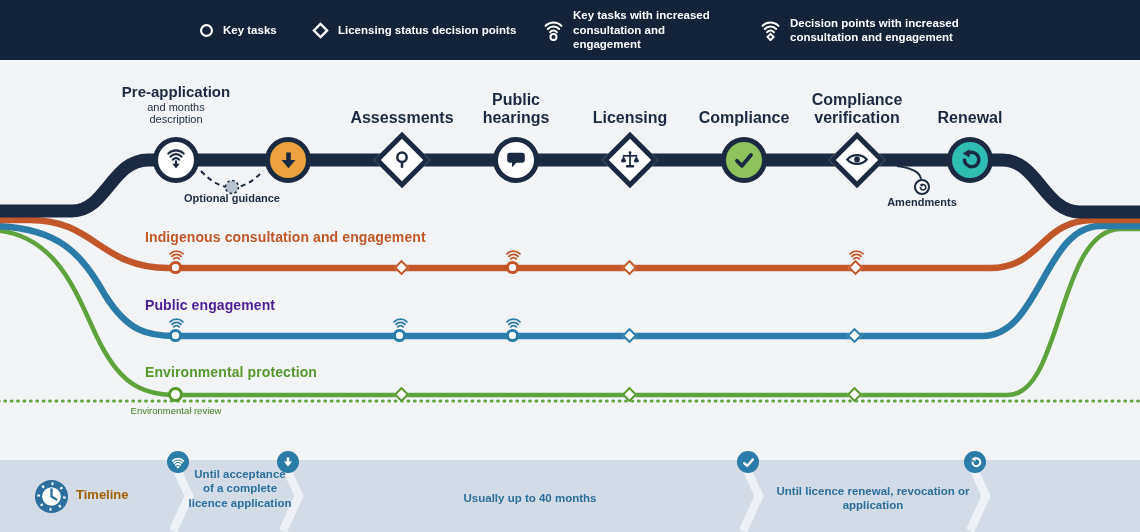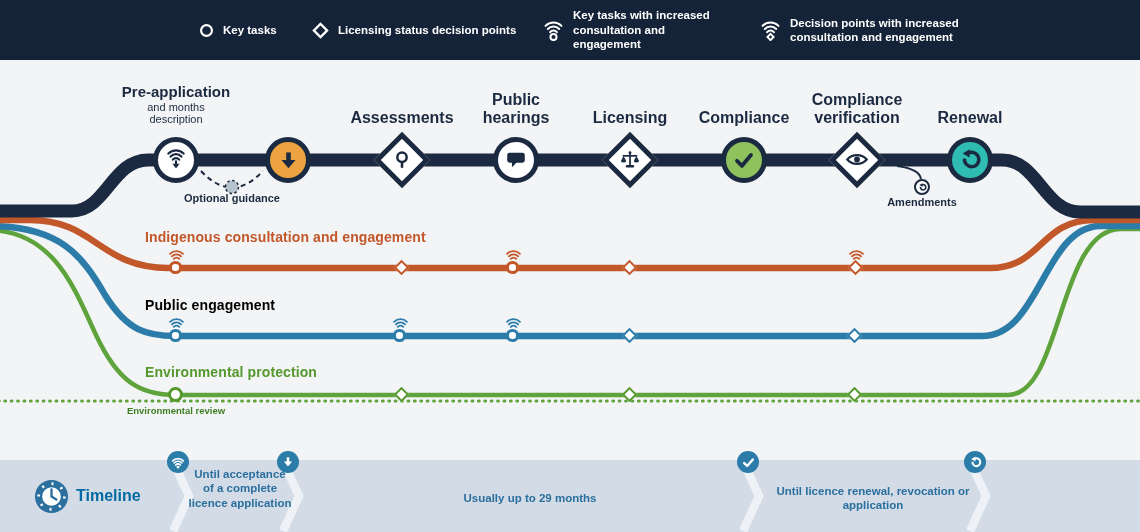--- a/index.html
+++ b/index.html
@@ -27,25 +27,25 @@
   .fill-green{background:#8fc25c;}
   .fill-teal{background:#2fbcb2;}
   .annot{position:absolute;text-align:center;color:#1b2a40;font-size:11px;font-weight:600;}
   .amend-badge{position:absolute;width:12px;height:12px;background:#fff;border:2px solid #1b2a40;
                border-radius:50%;display:flex;align-items:center;justify-content:center;}
   .row-label{position:absolute;font-weight:700;font-size:14px;letter-spacing:.1px;}
   .rn{position:absolute;display:block;}
   .rn-c{width:6.6px;height:6.6px;border:3.4px solid;border-radius:50%;background:#fff;}
   .rn-cl{width:9px;height:9px;border:3.6px solid;border-radius:50%;background:#fff;}
   .rn-d{width:7px;height:7px;border:2.6px solid;background:#fff;transform:rotate(45deg);}
-  .note{position:absolute;text-align:center;color:#3e7e22;font-size:9.5px;font-weight:700;line-height:1.25;}
+  .note{position:absolute;text-align:center;color:#3e7e22;font-size:9.5px;font-weight:400;line-height:1.25;}
   .chev{position:absolute;}
   .mini{position:absolute;width:22px;height:22px;border-radius:50%;background:#2b7ca8;
         display:flex;align-items:center;justify-content:center;}
-  .band-title{position:absolute;color:#0369a1;font-weight:700;font-size:16px;}
+  .band-title{position:absolute;color:#a16207;font-weight:700;font-size:13px;}
   .seg{position:absolute;color:#2a6f9e;font-size:11.5px;font-weight:600;text-align:center;line-height:1.25;}
 </style>
 </head>
 <body>
 
 <div class="page">
   <div class="hdr"></div>
   <div class="band"></div>
 
   <svg class="lines" width="1140" height="532" viewBox="0 0 1140 532">
@@ -201,21 +201,21 @@
       <span class="rn rn-d" style="left:395.9px;top:261.9px;border-color:#c2572a"></span>
       <span class="rn" style="left:504.5px;top:247px"><svg width="17" height="12" viewBox="0 0 20 14">
           <path d="M6.8,11.6 A4.1,4.1 0 0 1 13.2,11.6 M4.6,8.6 A7.3,7.3 0 0 1 15.4,8.6 M2.4,5.6 A10.6,10.6 0 0 1 17.6,5.6" fill="none" stroke="#c2572a" stroke-width="2.1" stroke-linecap="round"></path>
         </svg></span>
       <span class="rn rn-c" style="left:506.3px;top:261.3px;border-color:#c2572a"></span>
       <span class="rn rn-d" style="left:623.9px;top:261.9px;border-color:#c2572a"></span>
       <span class="rn" style="left:847.5px;top:247px"><svg width="17" height="12" viewBox="0 0 20 14">
           <path d="M6.8,11.6 A4.1,4.1 0 0 1 13.2,11.6 M4.6,8.6 A7.3,7.3 0 0 1 15.4,8.6 M2.4,5.6 A10.6,10.6 0 0 1 17.6,5.6" fill="none" stroke="#c2572a" stroke-width="2.1" stroke-linecap="round"></path>
         </svg></span>
       <span class="rn rn-d" style="left:849.9px;top:261.9px;border-color:#c2572a"></span>
-      <div class="row-label" style="left:145px;top:297px;color:#000000">Public engagement</div>
+      <div class="row-label" style="left:145px;top:297px;color:#4c1d95">Public engagement</div>
       <span class="rn" style="left:167.5px;top:315px"><svg width="17" height="12" viewBox="0 0 20 14">
           <path d="M6.8,11.6 A4.1,4.1 0 0 1 13.2,11.6 M4.6,8.6 A7.3,7.3 0 0 1 15.4,8.6 M2.4,5.6 A10.6,10.6 0 0 1 17.6,5.6" fill="none" stroke="#2b7ca9" stroke-width="2.1" stroke-linecap="round"></path>
         </svg></span>
       <span class="rn rn-c" style="left:169.3px;top:329.3px;border-color:#2b7ca9"></span>
       <span class="rn" style="left:391.5px;top:315px"><svg width="17" height="12" viewBox="0 0 20 14">
           <path d="M6.8,11.6 A4.1,4.1 0 0 1 13.2,11.6 M4.6,8.6 A7.3,7.3 0 0 1 15.4,8.6 M2.4,5.6 A10.6,10.6 0 0 1 17.6,5.6" fill="none" stroke="#2b7ca9" stroke-width="2.1" stroke-linecap="round"></path>
         </svg></span>
       <span class="rn rn-c" style="left:393.3px;top:329.3px;border-color:#2b7ca9"></span>
       <span class="rn" style="left:504.5px;top:315px"><svg width="17" height="12" viewBox="0 0 20 14">
           <path d="M6.8,11.6 A4.1,4.1 0 0 1 13.2,11.6 M4.6,8.6 A7.3,7.3 0 0 1 15.4,8.6 M2.4,5.6 A10.6,10.6 0 0 1 17.6,5.6" fill="none" stroke="#2b7ca9" stroke-width="2.1" stroke-linecap="round"></path>
@@ -269,16 +269,16 @@
       <svg class="chev" width="26" height="74" viewBox="0 0 26 74" style="left:967px;top:459px">
         <polyline points="3,2 19,37 3,72" fill="none" stroke="#eef1f5" stroke-width="8.5"></polyline>
       </svg>
       <span class="mini" style="left:964px;top:451px">
         <svg width="13" height="13" viewBox="0 0 24 24">
           <path d="M10.5,5 A7.2,7.2 0 1 1 6.5,10.6" fill="none" stroke="#fff" stroke-width="3.8"></path>
           <polygon points="11.9,0.8 11.9,10 4.2,5.4" fill="#fff"></polygon>
         </svg>
       </span>
       <div class="seg" style="left:188px;top:467px;width:104px">Until acceptance of a complete licence application</div>
-      <div class="seg" style="left:380px;top:491px;width:300px">Usually up to 29 months</div>
+      <div class="seg" style="left:380px;top:491px;width:300px">Usually up to 40 months</div>
       <div class="seg" style="left:763px;top:484px;width:220px">Until licence renewal, revocation or application</div>
     </div>
 </div>
 
 </body></html>

